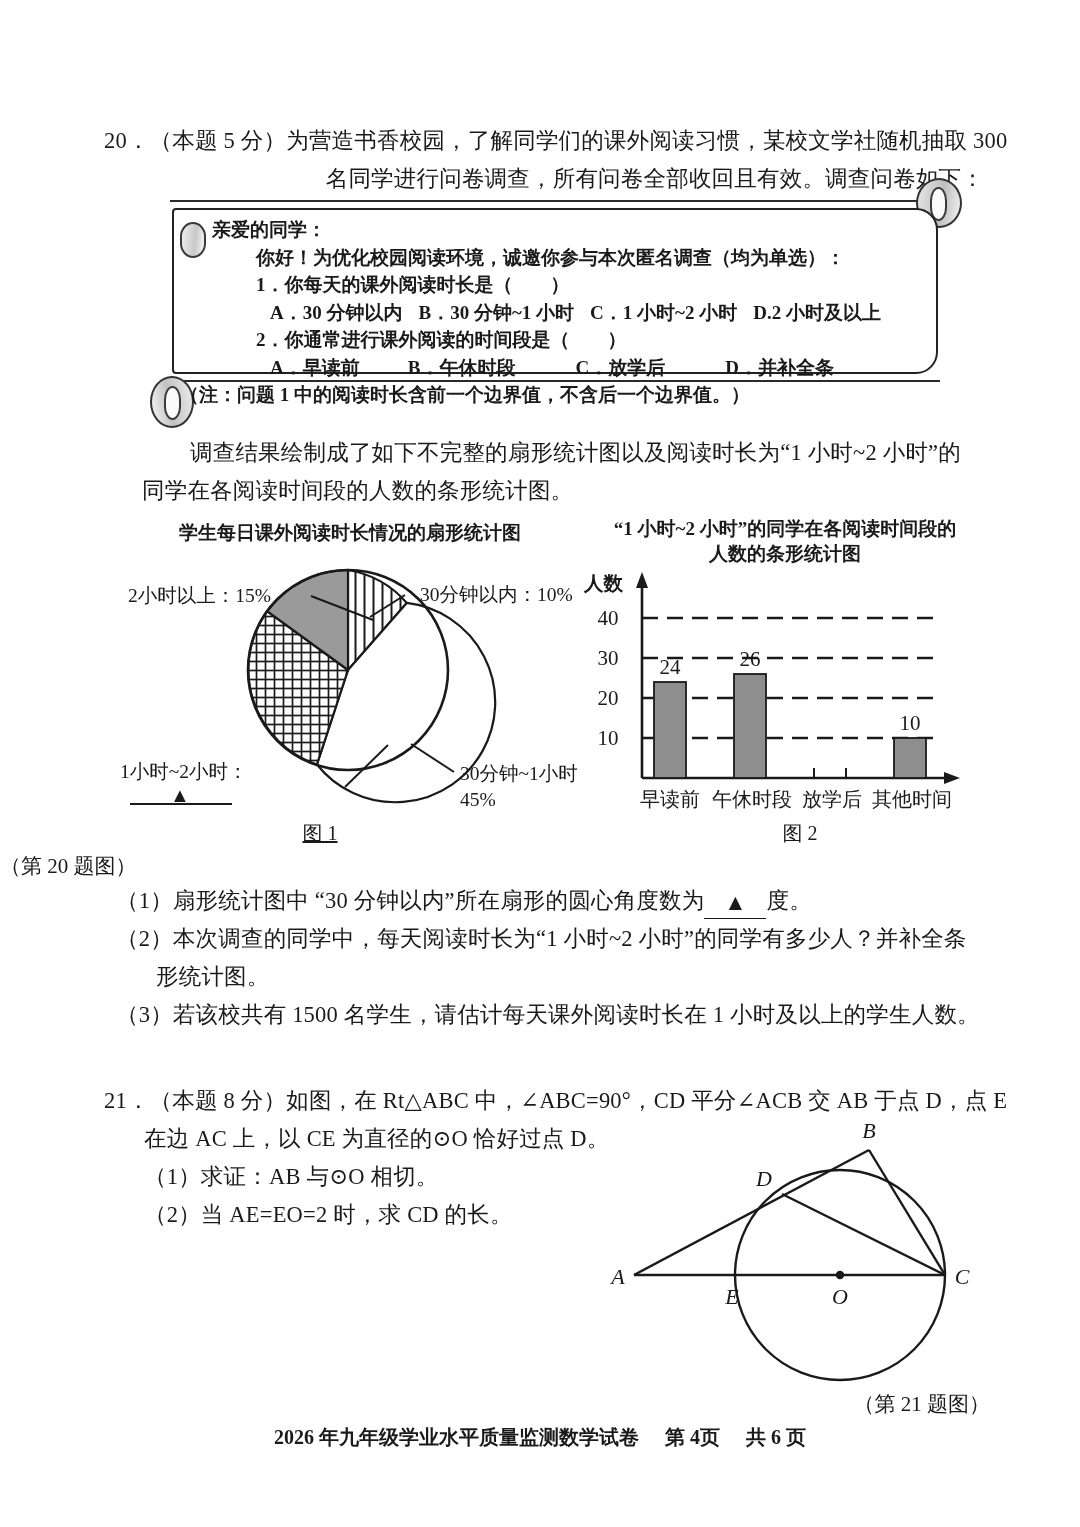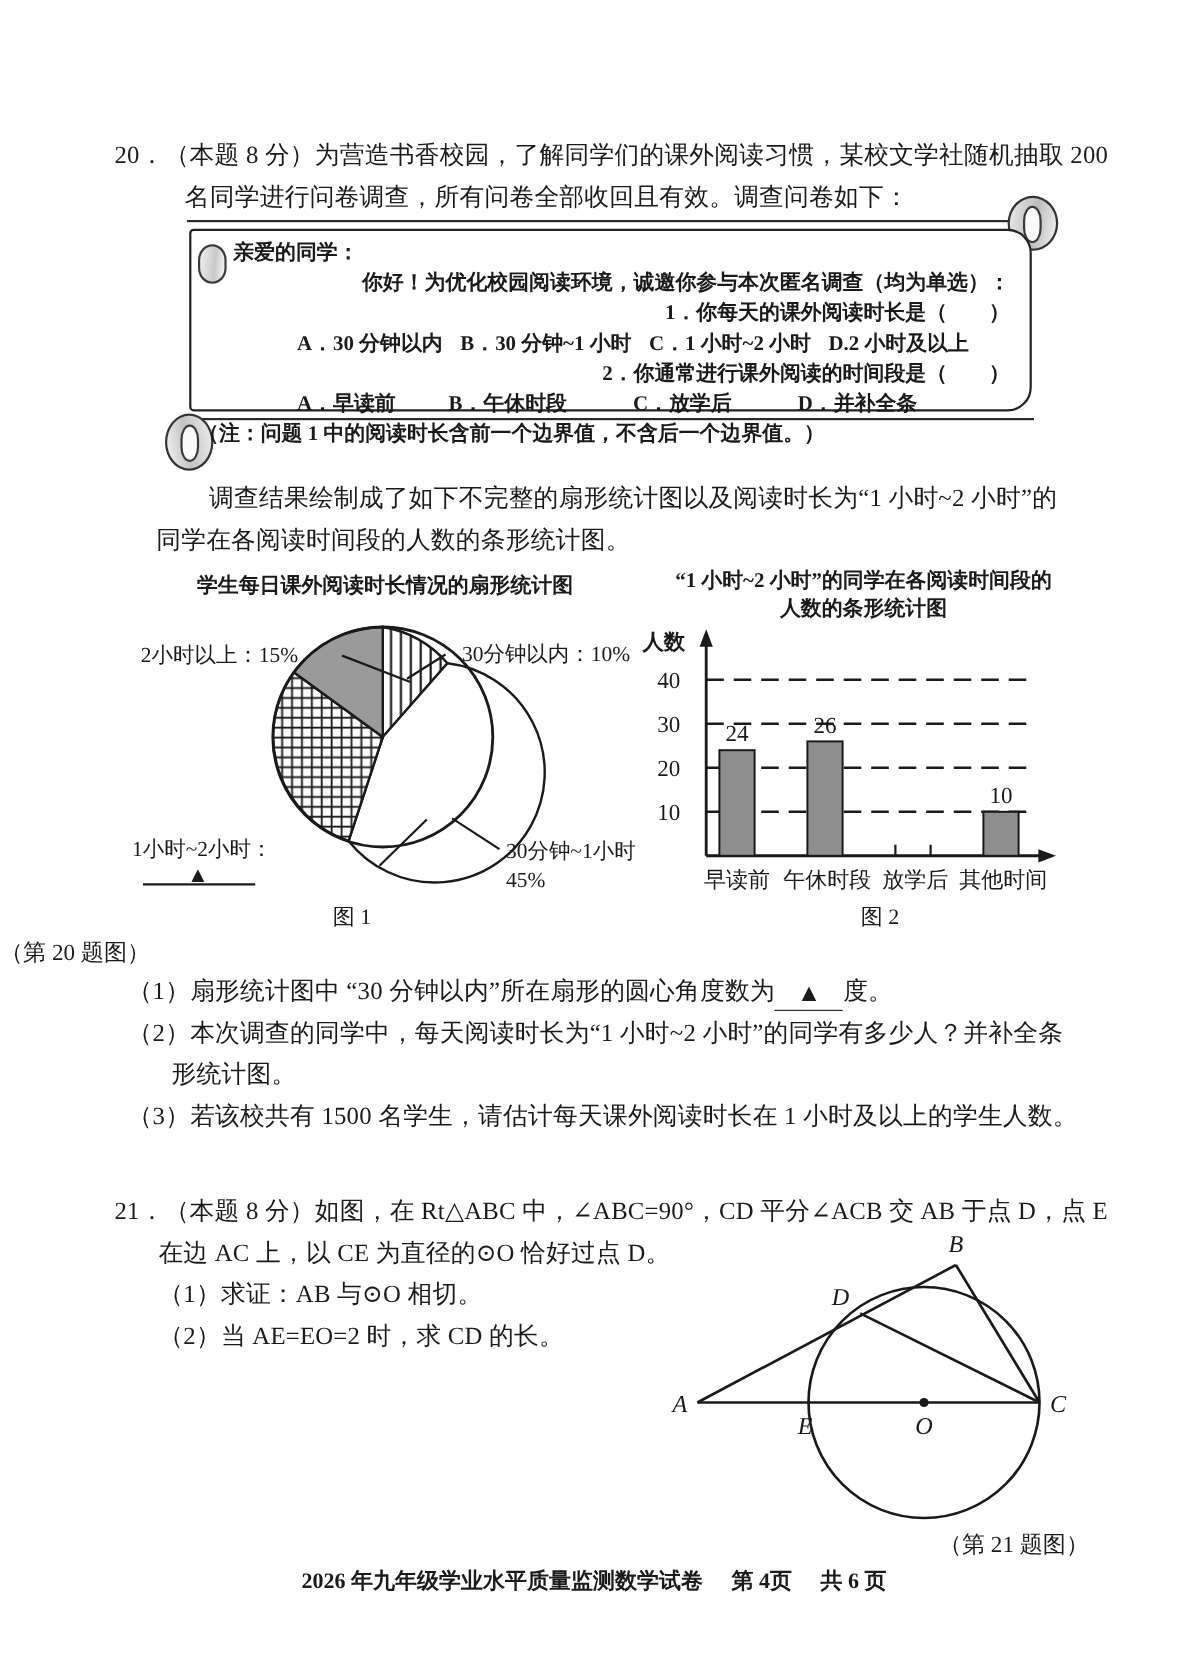--- a/index.html
+++ b/index.html
@@ -12,21 +12,21 @@
   }
   .page{position:relative;width:1080px;height:1527px;}
 
   
   .q-block{position:absolute;}
   .ln{font-size:22.5px;line-height:38px;letter-spacing:.2px;white-space:nowrap;}
 
   
   #q20{left:104px;top:122px;width:880px;}
   #q20 .l1{text-indent:0;}
-  #q20 .l2{margin-left:64px;}
+  #q20 .l2{margin-left:28px;text-align:right;}
 
   
   #scroll{position:absolute;left:152px;top:194px;width:810px;height:208px;}
   #scroll .paper{
     position:absolute;left:20px;top:14px;width:766px;height:166px;
     border:2px solid #222;
     border-radius:4px 22px 22px 4px;
     background:#fff;
     box-sizing:border-box;
   }
@@ -60,21 +60,21 @@
     position:absolute;left:6px;top:12px;width:22px;height:32px;
     border:2px solid #3a3a3a;border-radius:50%/40%;
     background:linear-gradient(95deg,#efefef,#c9c9c9 60%,#f7f7f7);
   }
   #scroll .body{
     position:absolute;left:60px;top:22px;width:706px;
     font-size:19px;line-height:27.5px;font-weight:700;
     font-family:"Liberation Serif","DejaVu Serif",serif;
   }
   #scroll .body .r{white-space:nowrap;}
-  #scroll .ind1{margin-left:44px;text-align:right;}
+  #scroll .ind1{margin-left:44px;}
   #scroll .ind2{margin-left:58px;}
   #scroll .note{margin-left:-32px;}
   #scroll .opt-a{display:inline-block;}
   #scroll .sp2{display:inline-block;width:48px;}
   #scroll .sp3{display:inline-block;width:60px;}
   #scroll .sp4{display:inline-block;width:16px;}
 
   
   #intro{left:142px;top:434px;width:828px;}
   #intro .p1{margin-left:48px;}
@@ -85,21 +85,21 @@
   .fig-title{
     font-size:19px;font-weight:700;text-align:center;line-height:25px;
     font-family:"Liberation Serif","DejaVu Serif",serif;
   }
   .fig-cap{font-size:20px;text-align:center;font-weight:400;}
 
   
   #pie-fig{position:absolute;left:120px;top:0;width:460px;height:340px;}
   #pie-fig .fig-title{position:absolute;left:0;top:8px;width:460px;}
   #pie-fig svg{position:absolute;left:0;top:40px;}
-  #pie-fig .fig-cap{position:absolute;left:150px;top:308px;width:100px;}
+  #pie-fig .fig-cap{position:absolute;left:150px;top:308px;width:100px;text-decoration:underline;}
 
   
   #bar-fig{position:absolute;left:580px;top:0;width:400px;height:340px;}
   #bar-fig .fig-title{position:absolute;left:10px;top:4px;width:390px;}
   #bar-fig svg{position:absolute;left:0;top:54px;}
   #bar-fig .fig-cap{position:absolute;left:170px;top:308px;width:100px;}
 
   
   #cap20{position:absolute;left:0;top:852px;width:1080px;text-align:left;font-size:21px;}
 
@@ -122,21 +122,21 @@
           font-size:20px;font-weight:700;}
   #footer span{margin:0 2px;}
   .fsp{display:inline-block;width:18px;}
 </style>
 </head>
 <body>
 
 <div class="page">
 
   <div class="q-block" id="q20">
-    <div class="ln l1">20．（本题 8 分）为营造书香校园，了解同学们的课外阅读习惯，某校文学社随机抽取 200</div>
+    <div class="ln l1">20．（本题 5 分）为营造书香校园，了解同学们的课外阅读习惯，某校文学社随机抽取 300</div>
     <div class="ln l2">名同学进行问卷调查，所有问卷全部收回且有效。调查问卷如下：</div>
   </div>
 
   <div id="scroll">
     <div class="toptail"></div>
     <div class="toproll"></div>
     <div class="bottail"></div>
     <div class="botroll"></div>
     <div class="paper">
       <div class="knob"></div>

